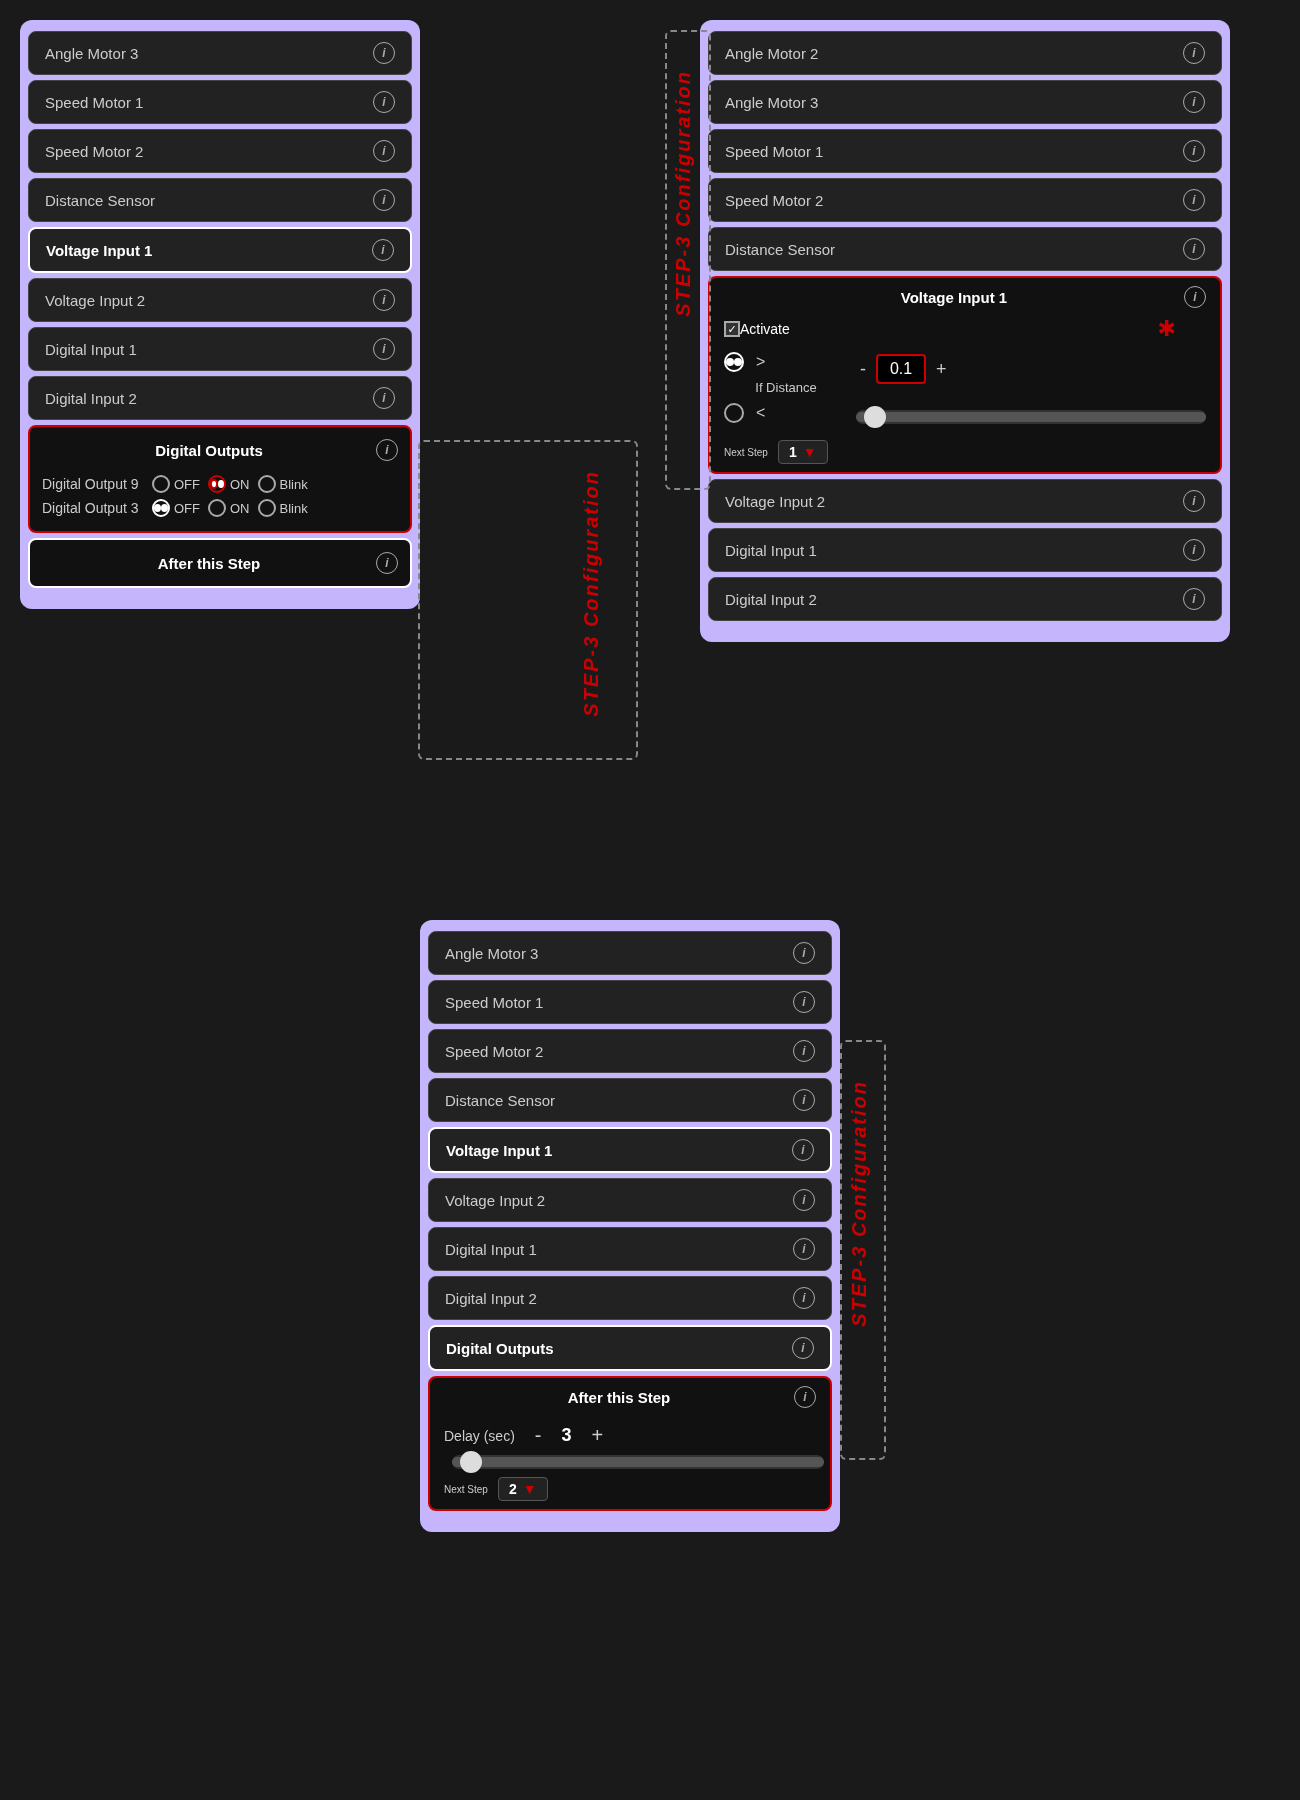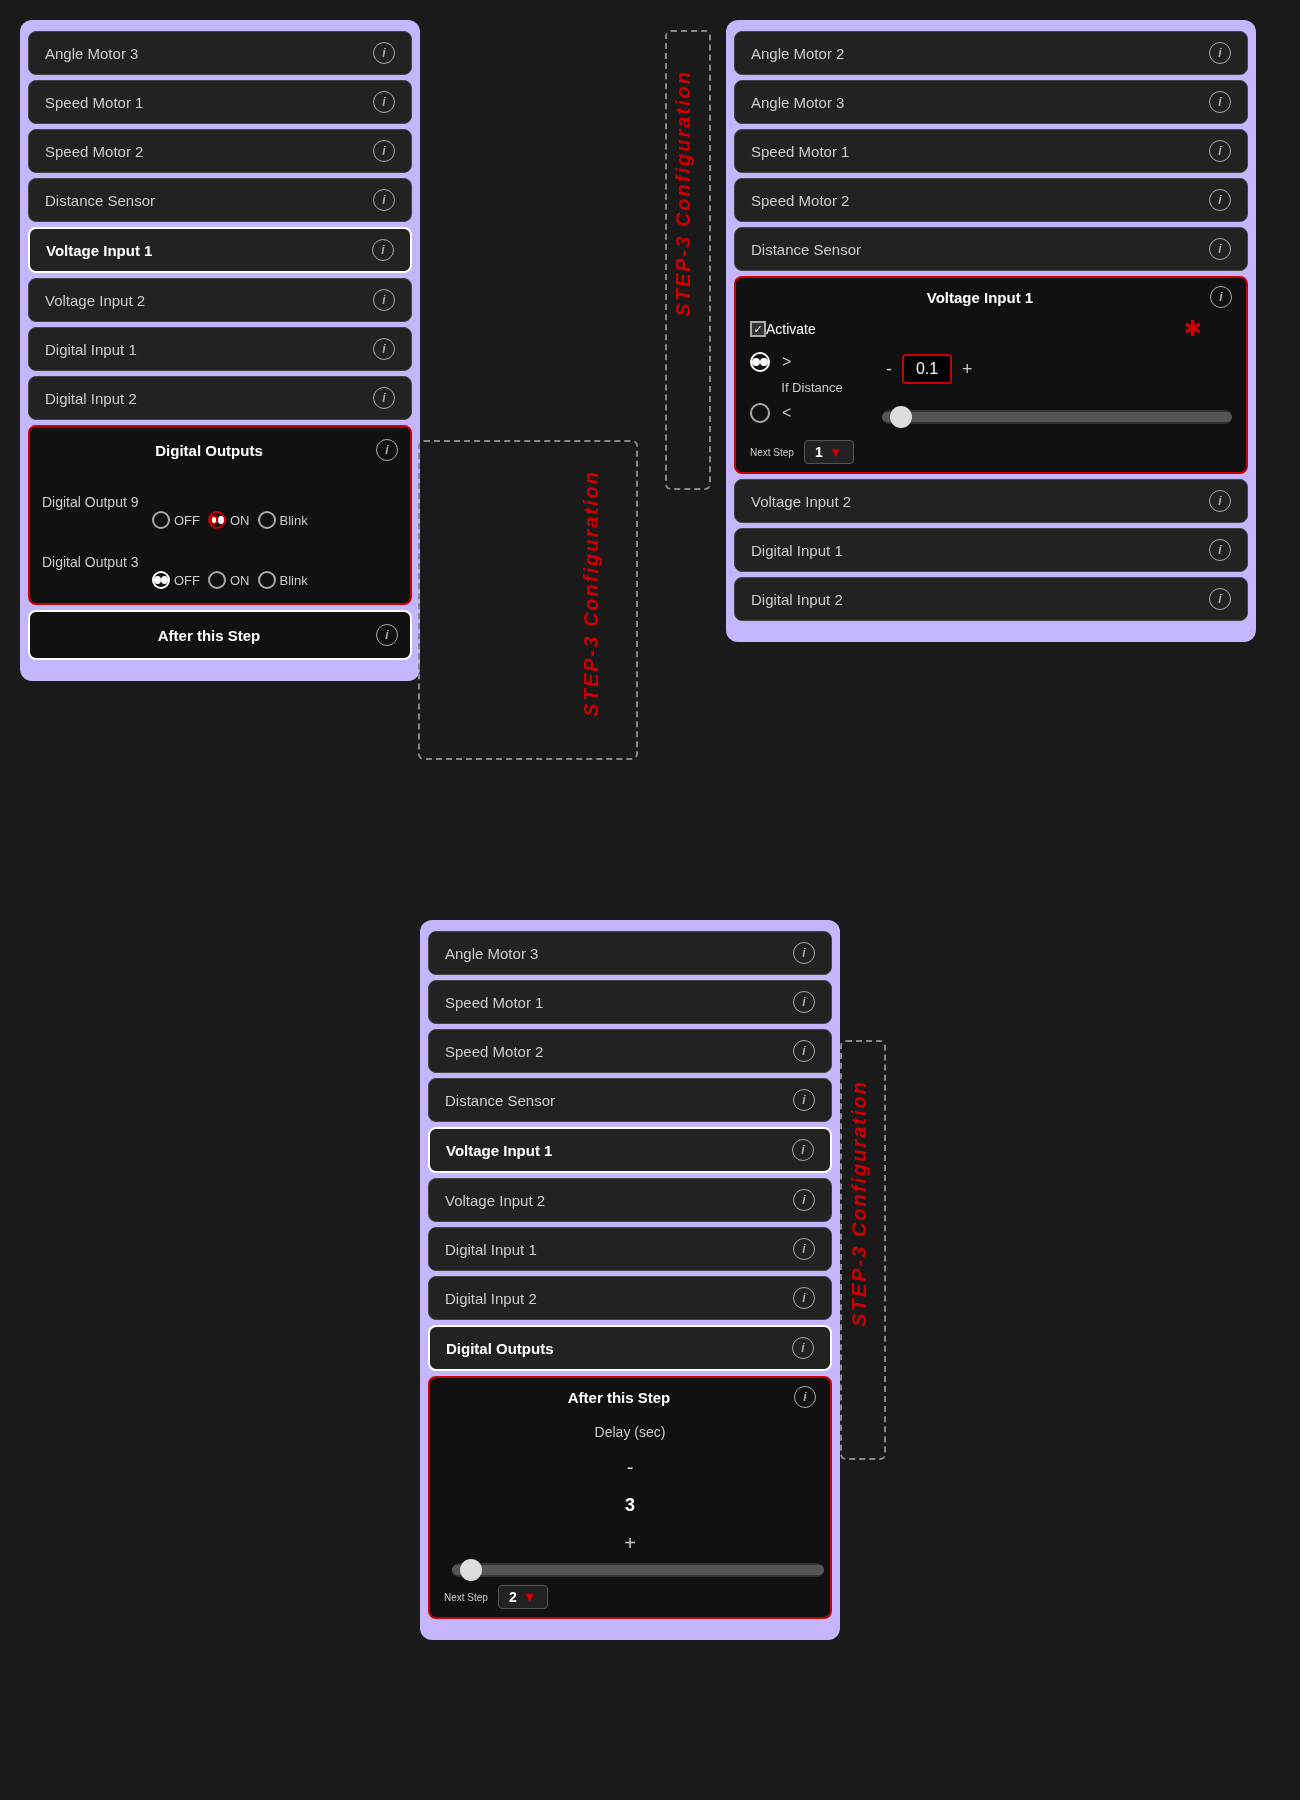--- a/index.html
+++ b/index.html
@@ -22,21 +22,21 @@
 
     .panel-left {
       width: 400px;
       top: 20px;
       left: 20px;
     }
 
     .panel-right {
       width: 530px;
       top: 20px;
-      left: 726px;
+      left: 700px;
     }
 
     .panel-bottom {
       width: 420px;
       top: 920px;
       left: 420px;
     }
 
     
     .list-item {
@@ -117,21 +117,20 @@
       gap: 8px;
       align-items: center;
     }
 
     .radio-option {
       display: flex;
       align-items: center;
       gap: 4px;
       color: #ccc;
       font-size: 13px;
-      margin-top: 36px;
     }
 
     .radio-circle {
       width: 18px;
       height: 18px;
       border-radius: 50%;
       border: 2px solid #aaa;
       display: flex;
       align-items: center;
       justify-content: center;
@@ -294,21 +293,20 @@
       padding: 8px 14px;
     }
 
     .delay-row {
       display: flex;
       align-items: center;
       gap: 16px;
       margin: 8px 0;
       color: #ccc;
       font-size: 14px;
-      flex-direction: column;
     }
 
     .delay-value {
       color: #fff;
       font-size: 18px;
       font-weight: bold;
     }
 
     
     .panel-content {

